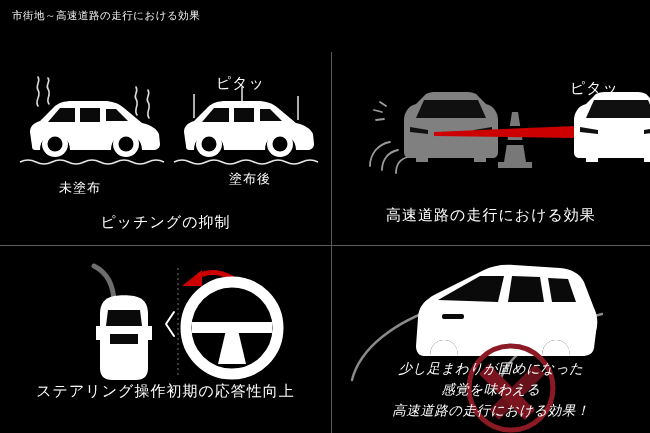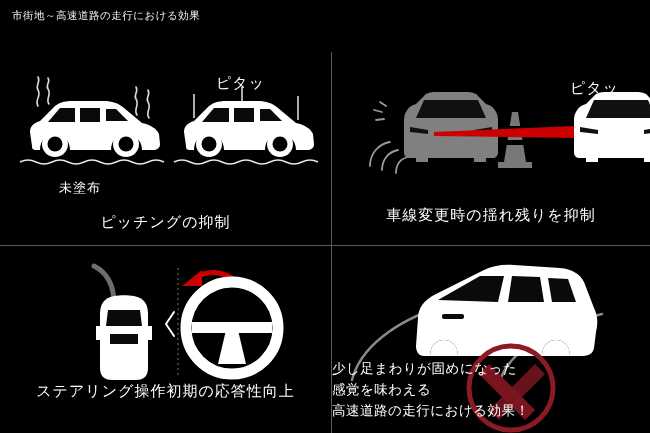--- a/index.html
+++ b/index.html
@@ -76,26 +76,28 @@
     position: absolute;
     color: #ffffff;
     font-size: 15px;
     letter-spacing: 1px;
     white-space: nowrap;
     font-family: Liberation Serif, serif;
   }
   .multiline {
     position: absolute;
     width: 100%;
+    text-align: center;
     color: #ffffff;
     font-size: 13.5px;
     line-height: 21px;
     letter-spacing: 0.5px;
     white-space: nowrap;
     z-index: 5;
+    font-style: italic;
   }
   #caption-br { top: 112px; }
   svg { display: block; overflow: visible; }
   .svg-abs { position: absolute; }
 </style>
 </head>
 <body>
 
 <div id="page">
 
@@ -147,20 +149,21 @@
                L18,76 C15,76 14,75 14,72 Z" fill="#ffffff"></path>
       <path d="M42,34 L57,34 L57,48 L30,48 Z" fill="#0a0a0a"></path>
       <path d="M62,34 L82,34 L82,48 L62,48 Z" fill="#0a0a0a"></path>
       <path d="M88,35 L98,35 L110,47 L88,47 Z" fill="#0a0a0a"></path>
       <circle cx="37" cy="70" r="13" fill="#ffffff"></circle>
       <circle cx="37" cy="70" r="7.5" fill="#000000"></circle>
       <circle cx="108" cy="70" r="13" fill="#ffffff"></circle>
       <circle cx="108" cy="70" r="7.5" fill="#000000"></circle>
       <path d="M2,88 q8,-4 16,0 t16,0 t16,0 t16,0 t16,0 t16,0 t16,0 t16,0 t16,0" stroke="#e6e6e6" stroke-width="1.4" fill="none"></path>
     </svg>
+    <div class="sublabel" style="left:170px; top:118px; width:160px;">塗布後</div>
 
     <div class="caption" id="caption-tl">ピッチングの抑制</div>
   </div>
 
   <div class="quad" id="quad-tr">
 
     <svg class="svg-abs" style="left:30px; top:28px;" width="270" height="110" viewBox="0 0 270 110">
 
       <g stroke="#9a9a9a" stroke-width="1.8" fill="none" stroke-linecap="round">
         <path d="M24,26 L18,22"></path>
@@ -199,21 +202,21 @@
                  L236,78 L236,82 L224,82 L224,78 L218,78 C214,78 212,76 212,72 Z" fill="#ffffff"></path>
         <path d="M232,20 L286,20 L294,38 L224,38 Z" fill="#101010"></path>
         <path d="M218,47 L236,50 L236,54 L218,52 Z" fill="#101010"></path>
         <path d="M300,47 L282,50 L282,54 L300,52 Z" fill="#101010"></path>
         <path d="M310,74 L316,70 M312,80 L318,78" stroke="#e0e0e0" stroke-width="1.5" fill="none" stroke-linecap="round"></path>
       </g>
     </svg>
 
     <div class="pita" style="left:238px; top:27px;">ピタッ</div>
 
-    <div class="caption" id="caption-tr">車線変更時の揺れ残りを抑制</div>
+    <div class="caption" id="caption-tr">高速道路の走行における効果</div>
   </div>
 
   <div class="quad" id="quad-bl">
 
     <svg class="svg-abs" style="left:70px; top:14px;" width="220" height="125" viewBox="0 0 220 125">
 
       <path d="M44,44 C44,24 36,12 24,6" stroke="#6e6e6e" stroke-width="5" fill="none" stroke-linecap="round"></path>
 
       <g>
         <path d="M30,54 C30,44 34,38 44,36 C50,35 58,35 64,36 C74,38 78,44 78,54

